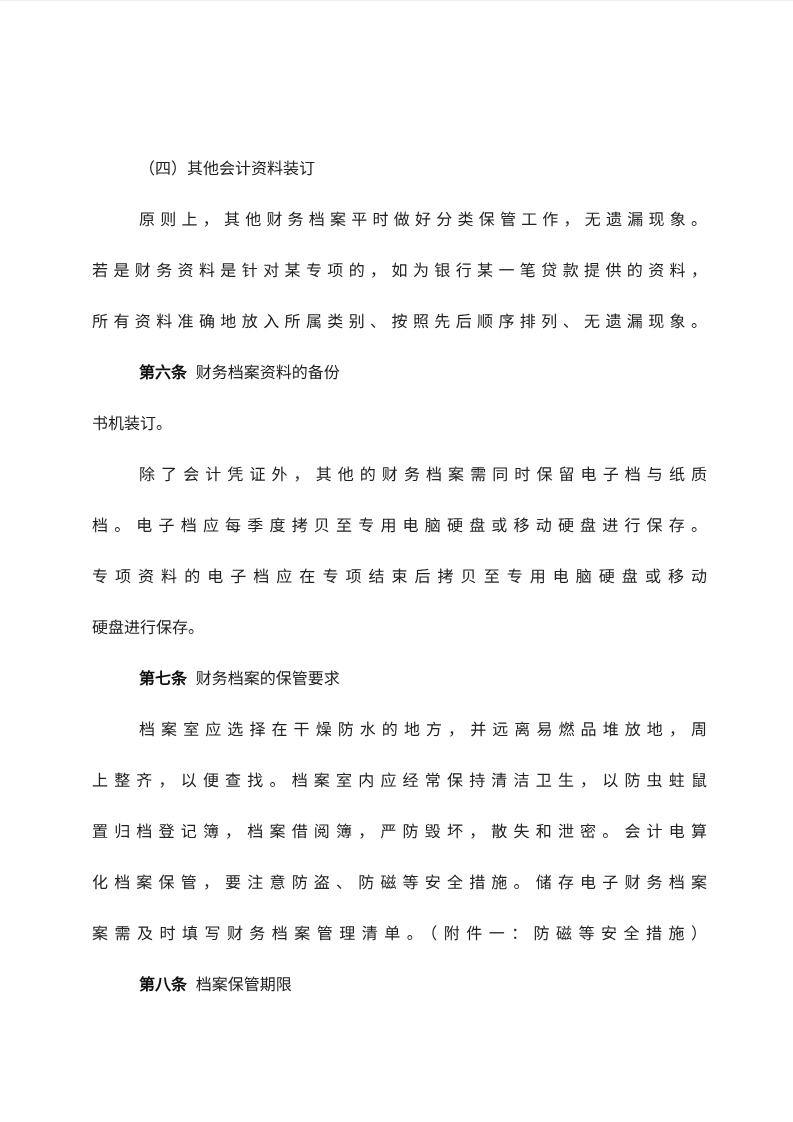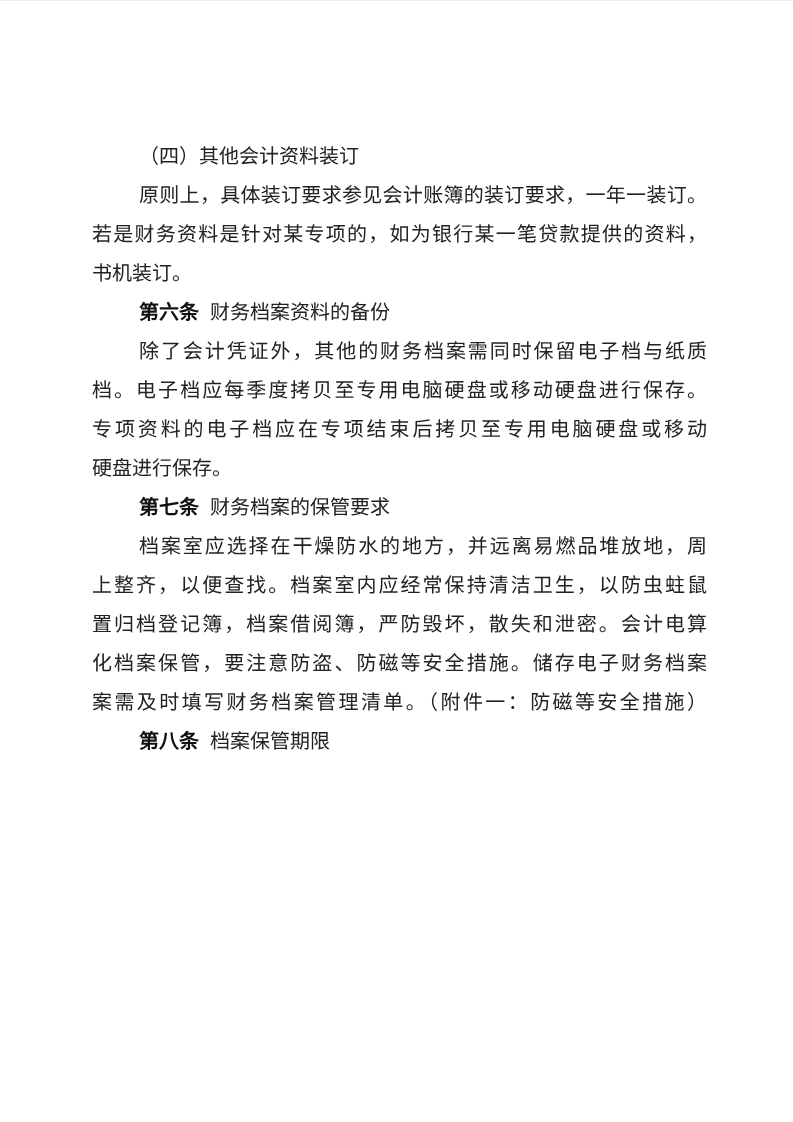--- a/index.html
+++ b/index.html
@@ -18,24 +18,25 @@
   }
   .text-block {
     position: absolute;
     left: 92px;
     top: 136px;
     width: 615px;
   }
   .line {
     height: 39px;
     line-height: 39px;
-    font-size: 20px;
+    font-size: 16px;
     color: #222222;
     text-align: left;
     letter-spacing: 0;
+    margin-top: 12px;
   }
   .line.justify {
     text-align: justify;
     text-align-last: justify;
     text-justify: auto;
   }
   .line.indent {
     padding-left: 47px;
   }
   .line .article-number {
@@ -46,30 +47,33 @@
 </style>
 </head>
 <body>
 
 <div class="page">
   <div class="text-block">
       <div class="line indent">
     <span>（四）其他会计资料装订</span>
   </div>
       <div class="line indent justify">
-    <span>原则上，具体装订要求参见会计账簿的装订要求，一年一装订。</span>
+    <span>原则上，其他财务档案平时做好分类保管工作，无遗漏现象。</span>
   </div>
       <div class="line justify">
     <span>若是财务资料是针对某专项的，如为银行某一笔贷款提供的资料，</span>
   </div>
-      <div class="line">
-    <span>书机装订。</span>
+      <div class="line justify">
+    <span>所有资料准确地放入所属类别、按照先后顺序排列、无遗漏现象。</span>
   </div>
       <div class="line indent">
     <b class="article-number">第六条</b><span> 财务档案资料的备份</span>
+  </div>
+      <div class="line">
+    <span>书机装订。</span>
   </div>
       <div class="line indent justify">
     <span>除了会计凭证外，其他的财务档案需同时保留电子档与纸质</span>
   </div>
       <div class="line justify">
     <span>档。电子档应每季度拷贝至专用电脑硬盘或移动硬盘进行保存。</span>
   </div>
       <div class="line justify">
     <span>专项资料的电子档应在专项结束后拷贝至专用电脑硬盘或移动</span>
   </div>

